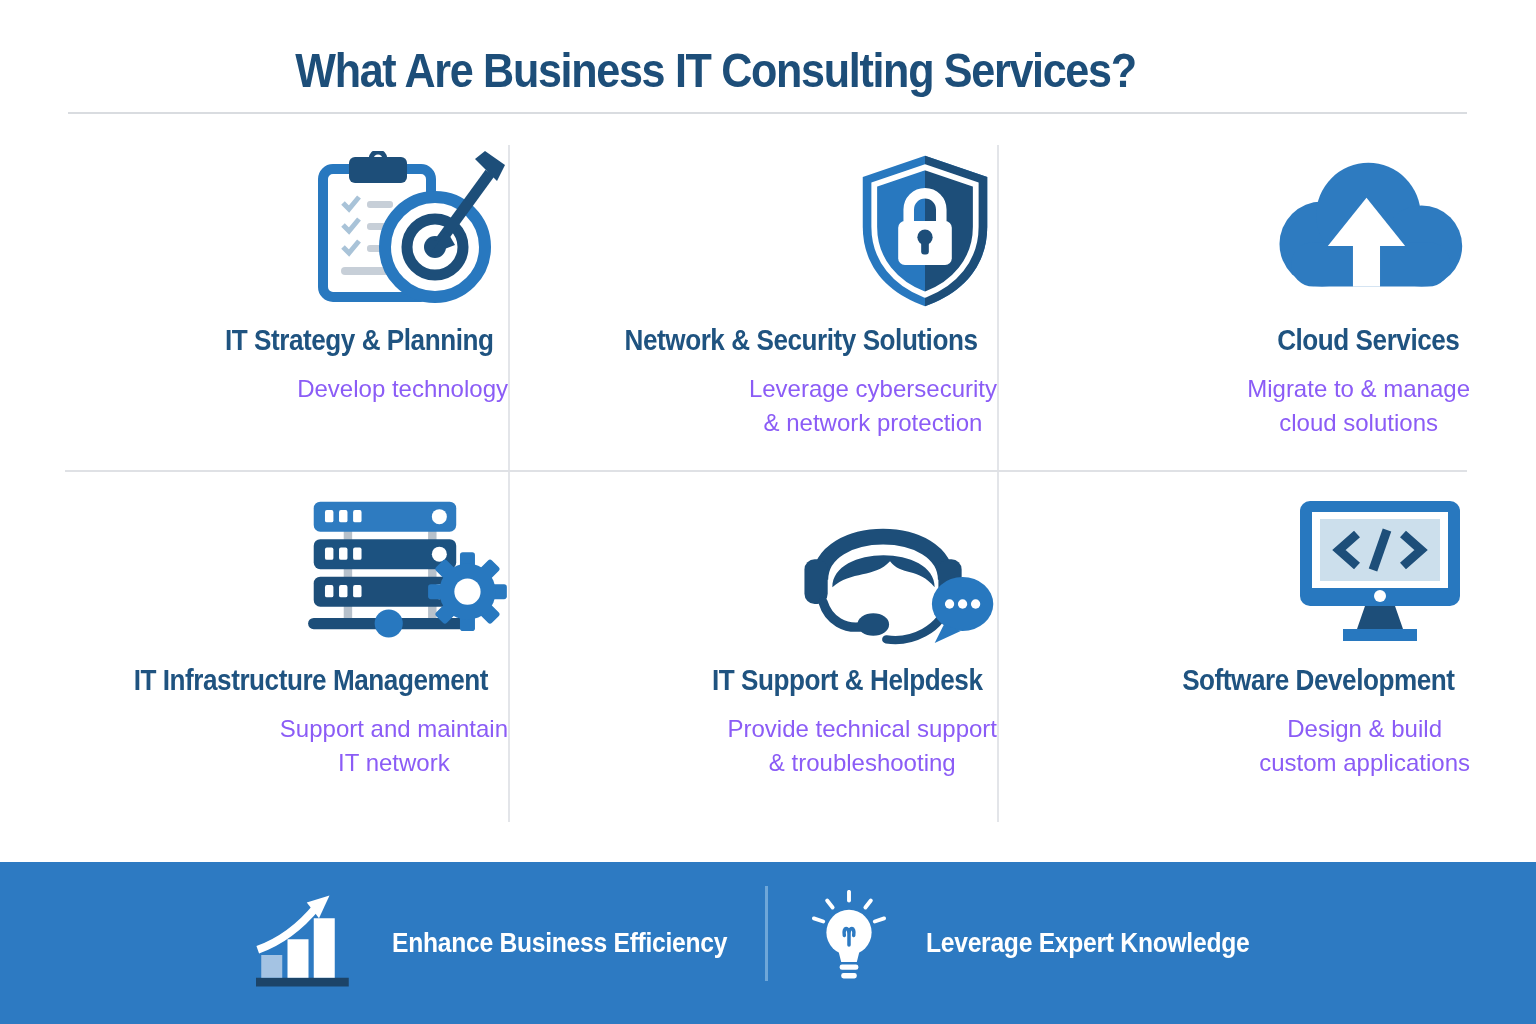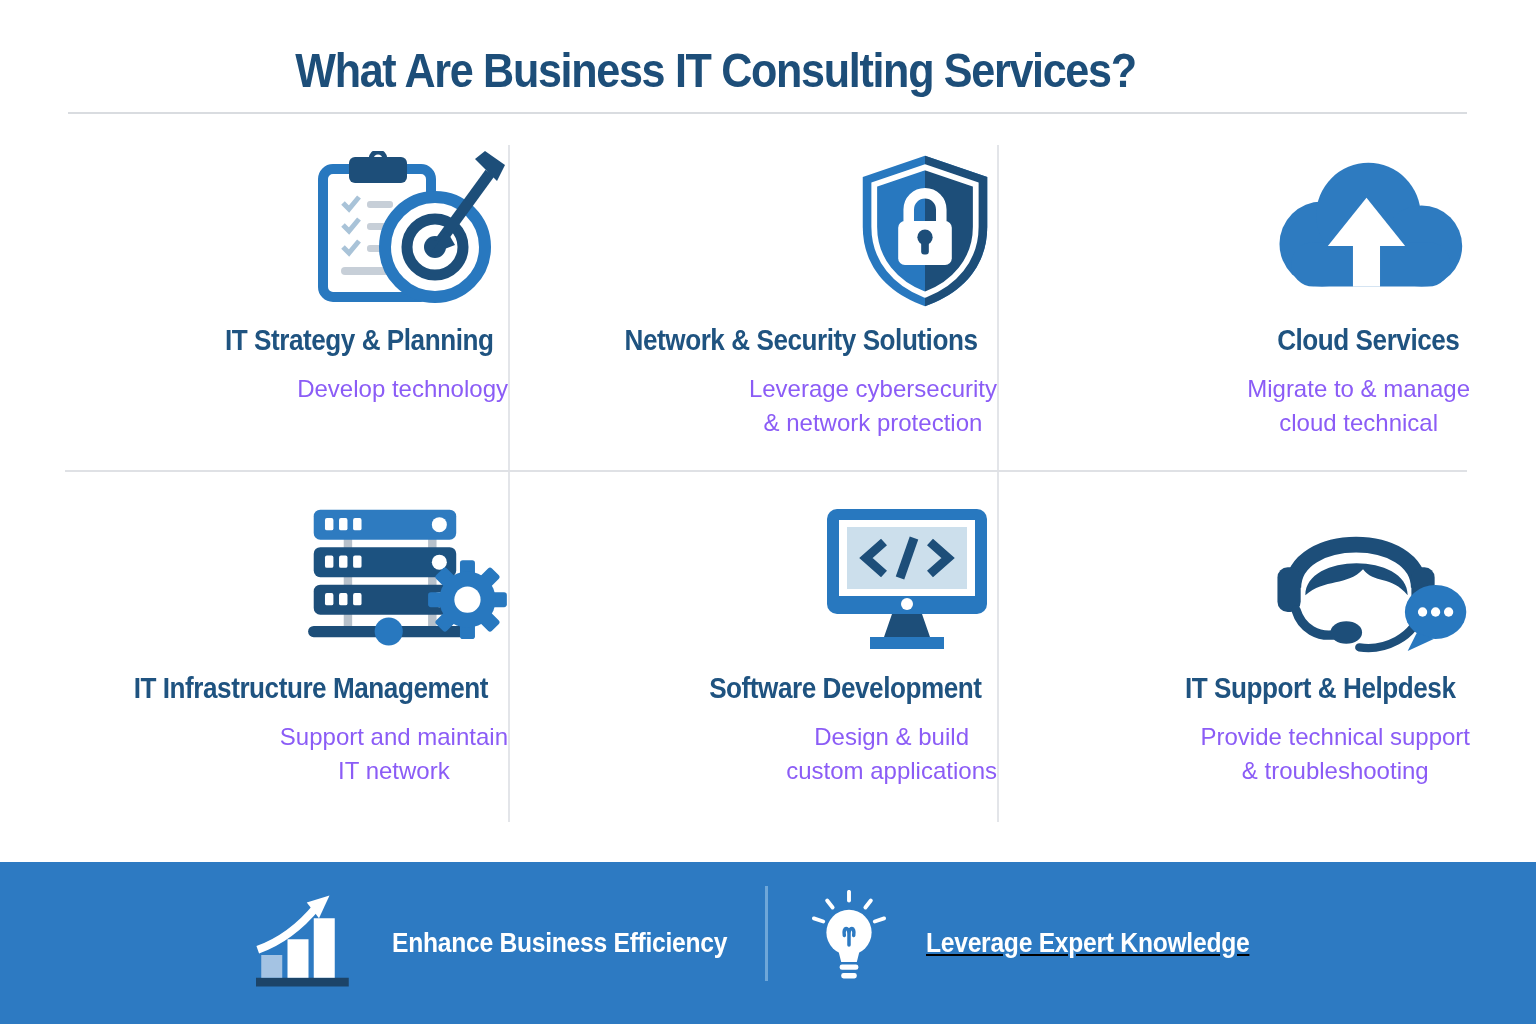--- a/index.html
+++ b/index.html
@@ -12,35 +12,35 @@
             padding-right:104px; box-sizing:border-box;margin-top:12px; }
   .header h1 { margin:0; display:inline-block; font-size:49px; font-weight:700;
                color:#1d4e79; letter-spacing:-1.5px; transform:scaleX(0.88); transform-origin:center; }
   .header-rule { position:absolute; top:112px; left:68px; width:1399px; height:2px; background:#d9dce0; }
 
   
   .grid { position:absolute; top:115px; left:65px; width:1405px; height:732px;
           display:grid; grid-template-columns:443px 489px 473px; grid-template-rows:357px 375px; }
   .cell { display:flex; flex-direction:column; align-items:flex-end; text-align:center; }
   .cell.r1 { padding-top:37px; }
-  .cell.r2 { padding-top:28px; }
+  .cell.r2 { padding-top:20px; }
   .icon-box { height:158px; display:flex; align-items:center; justify-content:center; }
   .cell-title { margin:12px 0 0; display:inline-block; font-size:29px; font-weight:700;
                 color:#1f5380; letter-spacing:-0.5px; transform:scaleX(0.9); transform-origin:center; line-height:36px; }
   .cell-desc { margin:14px 0 0; font-size:24px; line-height:34px; color:#8b5cf6; }
 
   .vline { position:absolute; width:2px; top:145px; height:677px; background:#e3e5e9; }
   .vline1 { left:508px; } .vline2 { left:997px; }
   .hline { position:absolute; top:470px; left:65px; width:1402px; height:2px; background:#dfe1e5; }
 
   
   .footer { position:absolute; top:862px; left:0; width:1536px; height:162px; background:#2d7ac2; }
   .footer-item { position:absolute; top:0; height:162px; display:flex; align-items:center; gap:38px; }
   .footer-item-1 { left:256px; }
-  .footer-item-2 { left:810px;text-decoration:underline; }
+  .footer-item-2 { left:810px; }
   .footer-label { color:#ffffff; font-size:28px; font-weight:700; letter-spacing:-0.3px;
                   transform:scaleX(0.88); transform-origin:left center; white-space:nowrap; }
   .footer-divider { position:absolute; left:765px; top:24px; width:3px; height:95px; background:#6ea7d9; }
 </style>
 </head>
 <body>
 
 <div class="header">
   <h1>What Are Business IT Consulting Services?</h1>
 </div>
@@ -100,21 +100,21 @@
           <circle cx="62" cy="88" r="44"></circle>
           <circle cx="110" cy="58" r="54"></circle>
           <circle cx="165" cy="90" r="42"></circle>
           <rect x="30" y="86" width="165" height="46" rx="23"></rect>
         </g>
         <polygon points="108,40 68,90 148,90" fill="#ffffff"></polygon>
         <rect x="94" y="88" width="28" height="44" fill="#ffffff"></rect>
       </svg>
     </div>
     <h2 class="cell-title">Cloud Services</h2>
-    <p class="cell-desc"><span>Migrate to &amp; manage</span><br><span>cloud technical</span></p>
+    <p class="cell-desc"><span>Migrate to &amp; manage</span><br><span>cloud solutions</span></p>
   </div>
 
   <div class="cell r2">
     <div class="icon-box">
       <svg width="202" height="150" viewBox="0 0 215 160">
         <rect x="40" y="12" width="9" height="126" fill="#b7c1cb"></rect>
         <rect x="130" y="12" width="9" height="126" fill="#b7c1cb"></rect>
         <rect x="8" y="6" width="152" height="32" rx="7" fill="#2e7bc0"></rect>
         <rect x="8" y="46" width="152" height="32" rx="7" fill="#1c5280"></rect>
         <rect x="8" y="86" width="152" height="32" rx="7" fill="#1d4e79"></rect>
@@ -147,60 +147,60 @@
           <circle r="14" fill="#ffffff"></circle>
         </g>
       </svg>
     </div>
     <h2 class="cell-title">IT Infrastructure Management</h2>
     <p class="cell-desc"><span>Support and maintain</span><br><span>IT network</span></p>
   </div>
 
   <div class="cell r2">
     <div class="icon-box">
-      <svg width="175" height="150" viewBox="0 0 175 150">
-        <rect x="5" y="5" width="160" height="105" rx="10" fill="#2878bf"></rect>
-        <rect x="17" y="16" width="136" height="76" fill="#ffffff"></rect>
-        <rect x="25" y="23" width="120" height="62" fill="#ccdfec"></rect>
-        <g stroke="#1d4e79" stroke-width="9" fill="none">
-          <polyline points="62,38 44,54 62,70"></polyline>
-          <polyline points="108,38 126,54 108,70"></polyline>
-          <line x1="92" y1="34" x2="78" y2="74"></line>
-        </g>
-        <circle cx="85" cy="100" r="6" fill="#ffffff"></circle>
-        <polygon points="70,110 100,110 108,133 62,133" fill="#1d4e79"></polygon>
-        <rect x="48" y="133" width="74" height="12" fill="#2878bf"></rect>
-      </svg>
-    </div>
-    <h2 class="cell-title">Software Development</h2>
-    <p class="cell-desc"><span>Design &amp; build</span><br><span>custom applications</span></p>
-  </div>
-
-  <div class="cell r2">
-    <div class="icon-box">
       <svg width="200" height="154" viewBox="0 0 215 165">
         <path d="M25,92 C25,30 160,30 160,92" fill="none" stroke="#1d4e79" stroke-width="17"></path>
         <path d="M38,100 C38,54 148,54 148,100 C130,78 112,88 100,72 C84,90 58,82 38,100 Z" fill="#1d4e79"></path>
         <rect x="8" y="70" width="25" height="48" rx="11" fill="#1d4e79"></rect>
         <rect x="152" y="70" width="25" height="48" rx="11" fill="#1d4e79"></rect>
         <path d="M28,116 C34,136 52,146 72,142" fill="none" stroke="#1d4e79" stroke-width="10" stroke-linecap="round"></path>
         <ellipse cx="82" cy="140" rx="17" ry="12" fill="#1d4e79"></ellipse>
         <path d="M162,116 C156,146 122,160 96,156" fill="none" stroke="#1d4e79" stroke-width="9" stroke-linecap="round"></path>
         <ellipse cx="178" cy="118" rx="33" ry="29" fill="#2878bf"></ellipse>
         <polygon points="158,140 148,160 176,147" fill="#2878bf"></polygon>
         <g fill="#ffffff">
           <circle cx="164" cy="118" r="5"></circle>
             <circle cx="178" cy="118" r="5"></circle>
             <circle cx="192" cy="118" r="5"></circle>
         </g>
       </svg>
     </div>
     <h2 class="cell-title">IT Support &amp; Helpdesk</h2>
     <p class="cell-desc"><span>Provide technical support</span><br><span>&amp; troubleshooting</span></p>
   </div>
+
+  <div class="cell r2">
+    <div class="icon-box">
+      <svg width="175" height="150" viewBox="0 0 175 150">
+        <rect x="5" y="5" width="160" height="105" rx="10" fill="#2878bf"></rect>
+        <rect x="17" y="16" width="136" height="76" fill="#ffffff"></rect>
+        <rect x="25" y="23" width="120" height="62" fill="#ccdfec"></rect>
+        <g stroke="#1d4e79" stroke-width="9" fill="none">
+          <polyline points="62,38 44,54 62,70"></polyline>
+          <polyline points="108,38 126,54 108,70"></polyline>
+          <line x1="92" y1="34" x2="78" y2="74"></line>
+        </g>
+        <circle cx="85" cy="100" r="6" fill="#ffffff"></circle>
+        <polygon points="70,110 100,110 108,133 62,133" fill="#1d4e79"></polygon>
+        <rect x="48" y="133" width="74" height="12" fill="#2878bf"></rect>
+      </svg>
+    </div>
+    <h2 class="cell-title">Software Development</h2>
+    <p class="cell-desc"><span>Design &amp; build</span><br><span>custom applications</span></p>
+  </div>
 </div>
 
 <div class="vline vline1"></div>
 <div class="vline vline2"></div>
 <div class="hline"></div>
 
 <div class="footer">
 
   <div class="footer-item footer-item-1">
     <div>

